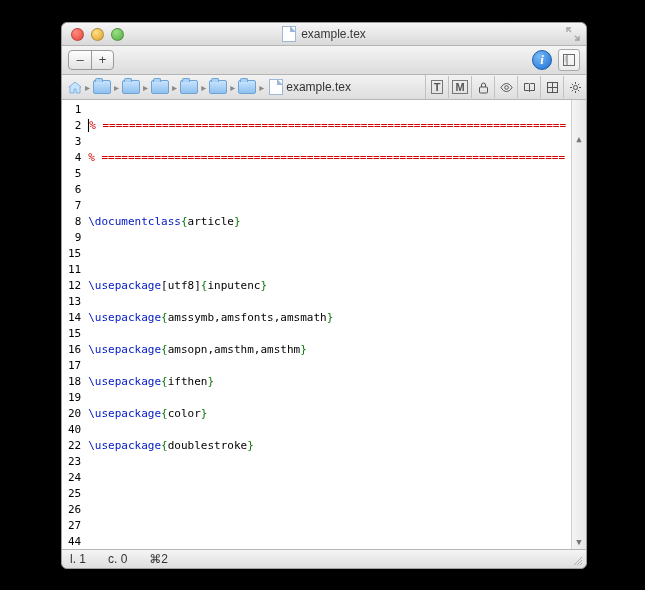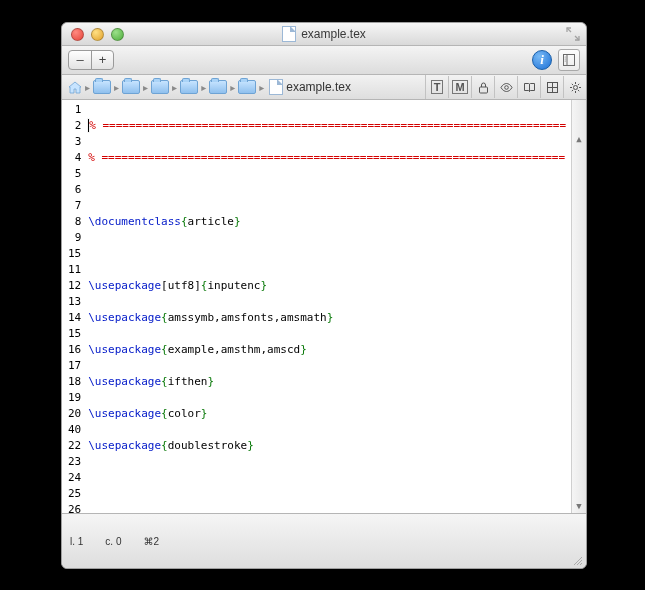--- a/index.html
+++ b/index.html
@@ -41,21 +41,21 @@
   .editor{flex:1;background:#fff;display:flex;font-family:Monaco,Menlo,Consolas,monospace;font-size:11px;line-height:16px;overflow:hidden}
   .gutter{background:#fff;text-align:right;color:#000;padding:2px 3px 2px 6px;user-select:none;border-right:0}
   .gutter div{height:16px}
   .code{flex:1;padding:2px 4px;white-space:pre;position:relative;color:#000}
   .code .ln{height:16px}
   .cursor{display:inline-block;width:1px;height:13px;background:#000;vertical-align:text-bottom;box-shadow:0 0 0 1px rgba(0,0,0,.04)}
   .c-red{color:#d40000}
   .c-blue{color:#0018c8;}
   .c-green{color:#0b7a0b}
   
-  .status{height:18px;background:linear-gradient(#f5f5f5,#dedede);border-top:1px solid #b5b5b5;border-radius:0 0 6px 6px;display:flex;align-items:center;font-size:10px;color:#333;padding:18px 8px;gap:22px;position:relative}
+  .status{height:18px;background:linear-gradient(#f5f5f5,#dedede);border-top:1px solid #b5b5b5;border-radius:0 0 6px 6px;display:flex;align-items:center;font-size:12px;color:#333;padding:0 8px;gap:22px;position:relative}
   .resize{position:absolute;right:3px;bottom:2px;width:12px;height:12px;opacity:.5}
   .resize svg{width:12px;height:12px}
   .sbar{position:absolute;right:0;top:0;bottom:0;width:14px;background:linear-gradient(90deg,#f5f5f5,#e6e6e6);border-left:1px solid #cfcfcf}
   .sbar .up,.sbar .dn{height:14px;display:flex;align-items:center;justify-content:center;color:#777;font-size:9px}
   .sbar .dn{position:absolute;bottom:0;width:100%}
 </style>
 </head>
 <body>
 
 <div class="win">
@@ -212,21 +212,21 @@
         <div>44</div>
       </div>
     <div class="code">
 <div class="ln"><span class="cursor"></span><span class="c-red">% ======================================================================</span></div>
 <div class="ln c-red">% ======================================================================</div>
 <div class="ln"></div>
 <div class="ln"><span class="c-blue">\documentclass</span><span class="c-green">{</span><span>article</span><span class="c-green">}</span></div>
 <div class="ln"></div>
 <div class="ln"><span class="c-blue">\usepackage</span><span>[utf8]</span><span class="c-green">{</span><span>inputenc</span><span class="c-green">}</span></div>
 <div class="ln"><span class="c-blue">\usepackage</span><span class="c-green">{</span><span>amssymb,amsfonts,amsmath</span><span class="c-green">}</span></div>
-<div class="ln"><span class="c-blue">\usepackage</span><span class="c-green">{</span><span>example,amsthm,amscd</span><span class="c-green">}</span></div>
+<div class="ln"><span class="c-blue">\usepackage</span><span class="c-green">{</span><span>amsopn,amsthm,amsthm</span><span class="c-green">}</span></div>
 <div class="ln"><span class="c-blue">\usepackage</span><span class="c-green">{</span><span>ifthen</span><span class="c-green">}</span></div>
 <div class="ln"><span class="c-blue">\usepackage</span><span class="c-green">{</span><span>color</span><span class="c-green">}</span></div>
 <div class="ln"><span class="c-blue">\usepackage</span><span class="c-green">{</span><span>doublestroke</span><span class="c-green">}</span></div>
 
 
 
 
 
 
 

